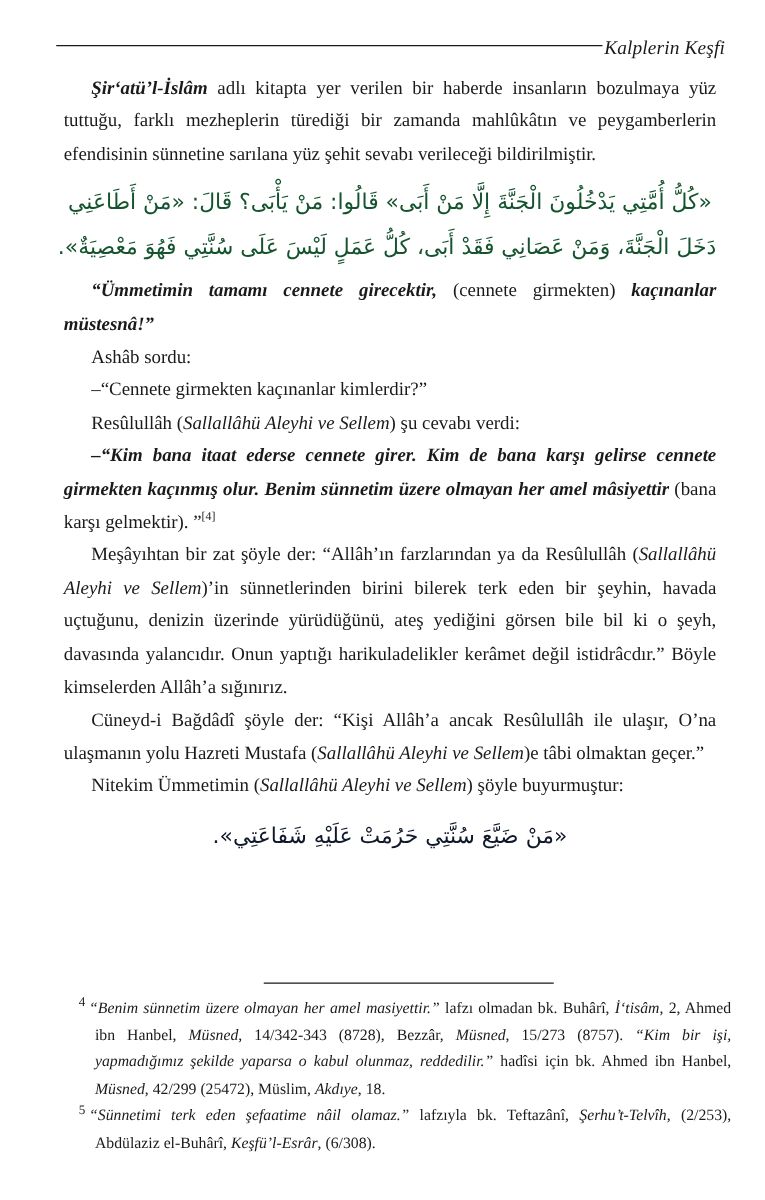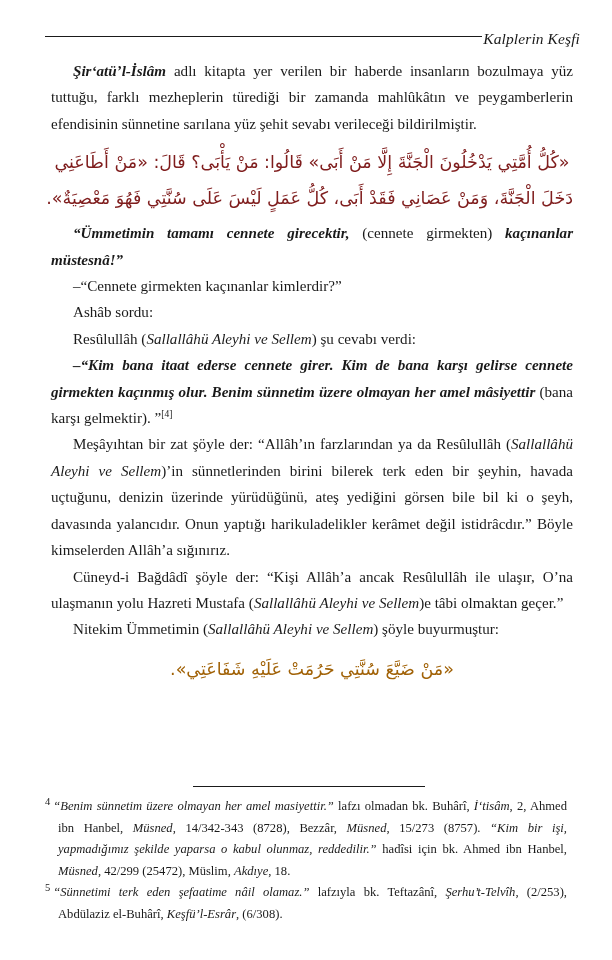--- a/index.html
+++ b/index.html
@@ -77,37 +77,37 @@
 
   
   .arabic-block {
     direction: rtl;
     text-align: center;
     font-family: "DejaVu Sans", sans-serif;
     font-size: 17.5px;
     line-height: 36px;
     margin: 7px 0 4px 0;
     letter-spacing: 0.2px;
-    color: #7f1d1d;
+    color: #14532d;
   }
   .arabic-line { white-space: nowrap; }
   .arabic-single {
     direction: rtl;
     text-align: center;
     font-family: "DejaVu Sans", sans-serif;
     font-size: 17.5px;
     line-height: 34px;
     margin: 9px 0 6px 0;
-    color: #a16207;
+    color: #0f172a;
   }
 
   
   .footnotes {
     position: absolute;
-    left: 45px;
+    left: 63px;
     width: 522px;
     top: 786px;
   }
   .fn-rule {
     width: 232px;
     margin: 0 0 9px 148px;
     border-bottom: 1.4px solid #1a1a1a;
     height: 0;
   }
   .fn-item {
@@ -145,23 +145,23 @@
 
     <div class="arabic-block">
       <div class="arabic-line">«كُلُّ أُمَّتِي يَدْخُلُونَ الْجَنَّةَ إِلَّا مَنْ أَبَى» قَالُوا: مَنْ يَأْبَى؟ قَالَ: «مَنْ أَطَاعَنِي</div>
       <div class="arabic-line">دَخَلَ الْجَنَّةَ، وَمَنْ عَصَانِي فَقَدْ أَبَى، كُلُّ عَمَلٍ لَيْسَ عَلَى سُنَّتِي فَهُوَ مَعْصِيَةٌ».</div>
     </div>
 
     <p class="indent">
       <span class="bi">“Ümmetimin tamamı cennete girecektir,</span><span> (cennete girmekten) </span><span class="bi">kaçınanlar müstesnâ!”</span>
     </p>
 
+    <p class="indent">Ashâb sordu:</p>
+
     <p class="indent">–“Cennete girmekten kaçınanlar kimlerdir?”</p>
-
-    <p class="indent">Ashâb sordu:</p>
 
     <p class="indent">
       <span>Resûlullâh (</span><span class="i">Sallallâhü Aleyhi ve Sellem</span><span>) şu cevabı verdi:</span>
     </p>
 
     <p class="indent">
       <span class="bi">–“Kim bana itaat ederse cennete girer. Kim de bana karşı gelirse cennete girmekten kaçınmış olur. Benim sünnetim üzere olmayan her amel mâsiyettir</span><span> (bana karşı gelmektir). ”</span><sup class="fn">[4]</sup>
     </p>
 
     <p class="indent">

